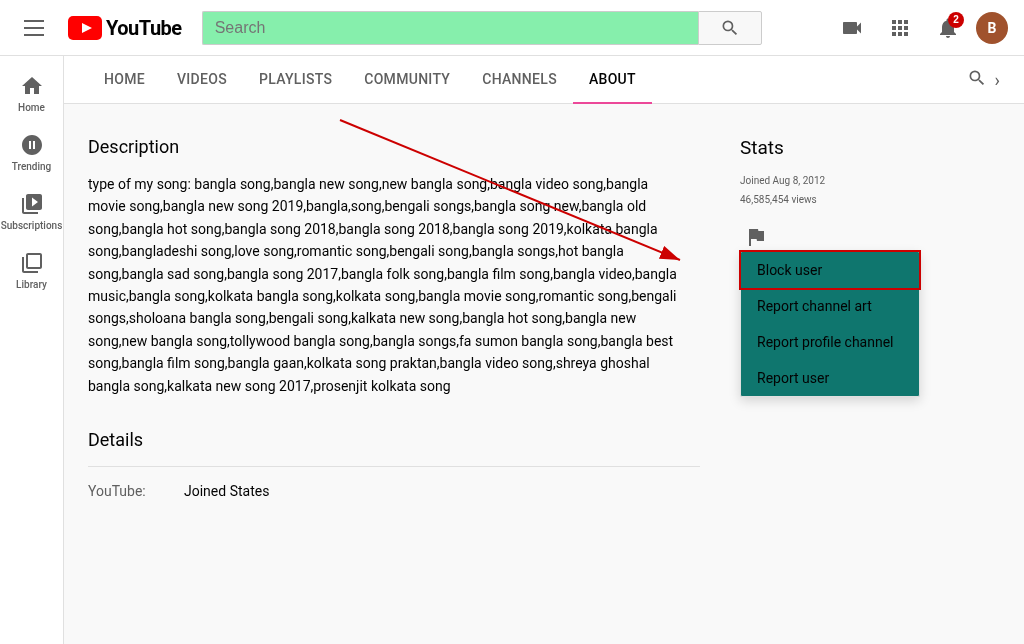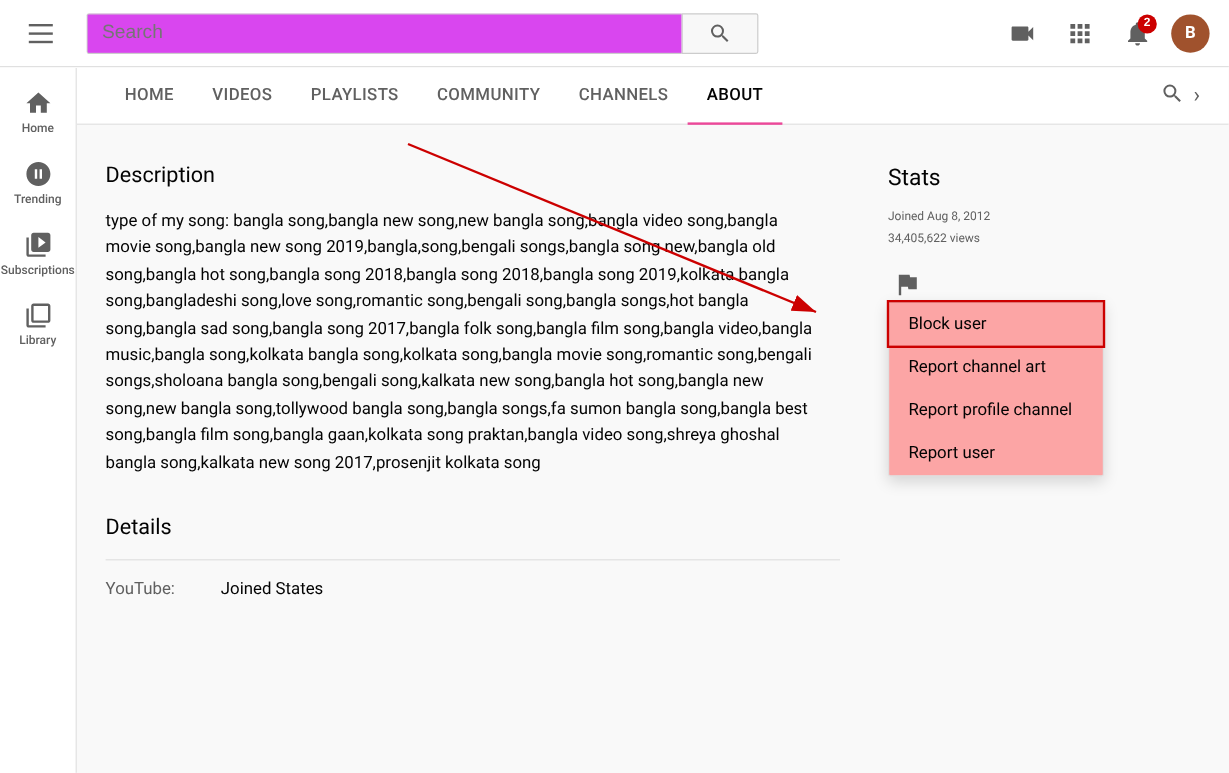--- a/index.html
+++ b/index.html
@@ -18,21 +18,21 @@
     .yt-logo { display: flex; align-items: center; gap: 4px; cursor: pointer; }
     .yt-icon { width: 34px; height: 24px; }
     .yt-text { font-size: 20px; font-weight: 700; letter-spacing: -0.5px; color: #030303; }
 
     .search-bar {
       display: flex; align-items: center; flex: 1; margin: 0 20px; max-width: 560px;
     }
     .search-input {
       flex: 1; height: 34px; border: 1px solid #ccc; border-right: none;
       border-radius: 2px 0 0 2px; padding: 0 12px; font-size: 16px;
-      background: #d946ef; color: #030303; outline: none;
+      background: #86efac; color: #030303; outline: none;
     }
     .search-btn {
       height: 34px; width: 64px; background: #f8f8f8; border: 1px solid #ccc;
       border-radius: 0 2px 2px 0; cursor: pointer; display: flex; align-items: center; justify-content: center;
     }
     .search-icon-svg { width: 20px; height: 20px; fill: #606060; }
 
     .header-right { margin-left: auto; display: flex; align-items: center; gap: 8px; }
     .header-icon-btn {
       width: 40px; height: 40px; border-radius: 50%; background: none; border: none;
@@ -110,21 +110,21 @@
     
     .flag-container { position: relative; margin-top: 16px; }
     .flag-btn {
       background: none; border: none; cursor: pointer;
       color: #606060; font-size: 18px; padding: 4px;
     }
 
     
     .dropdown-menu {
       position: absolute; top: 30px; left: 0;
-      background: #fca5a5; border: 1px solid #e0e0e0;
+      background: #0f766e; border: 1px solid #e0e0e0;
       box-shadow: 0 4px 12px rgba(0,0,0,0.15);
       border-radius: 2px; z-index: 200; min-width: 180px;
     }
     .dropdown-item {
       padding: 10px 16px; font-size: 14px; color: #030303;
       cursor: pointer; white-space: nowrap;
     }
     .dropdown-item.highlighted {
       outline: 2px solid #cc0000;
     }
@@ -137,20 +137,27 @@
   </style>
 </head>
 <body>
 
 <header class="header">
   <div class="header-left">
     <div class="hamburger">
       <span></span>
         <span></span>
         <span></span>
+    </div>
+    <div class="yt-logo">
+      <svg class="yt-icon" viewBox="0 0 34 24">
+        <rect width="34" height="24" rx="5" fill="#ff0000"></rect>
+        <polygon points="14,7 14,17 24,12" fill="white"></polygon>
+      </svg>
+      <span class="yt-text">YouTube</span>
     </div>
   </div>
 
   <div class="search-bar">
     <input class="search-input" type="text" placeholder="Search" style="">
     <button class="search-btn">
       <svg class="search-icon-svg" viewBox="0 0 24 24">
         <path d="M15.5 14h-.79l-.28-.27A6.471 6.471 0 0 0 16 9.5 6.5 6.5 0 1 0 9.5 16c1.61 0 3.09-.59 4.23-1.57l.27.28v.79l5 4.99L20.49 19l-4.99-5zm-6 0C7.01 14 5 11.99 5 9.5S7.01 5 9.5 5 14 7.01 14 9.5 11.99 14 9.5 14z"></path>
       </svg>
     </button>
@@ -233,21 +240,21 @@
         <div class="location-row">
           <span class="location-label">YouTube:</span>
           <span class="location-value">Joined States</span>
         </div>
       </div>
     </div>
 
     <div class="content-side">
       <h2 class="stats-title">Stats</h2>
       <p class="stat-item">Joined Aug 8, 2012</p>
-      <p class="stat-item">34,405,622 views</p>
+      <p class="stat-item">46,585,454 views</p>
 
       <div class="flag-container">
         <button class="flag-btn">
           <svg width="24" height="24" viewBox="0 0 24 24" fill="#606060">
             <path d="M14.4 6L14 4H5v17h2v-7h5.6l.4 2h7V6z"></path>
           </svg>
         </button>
 
         
         <div class="dropdown-menu">

